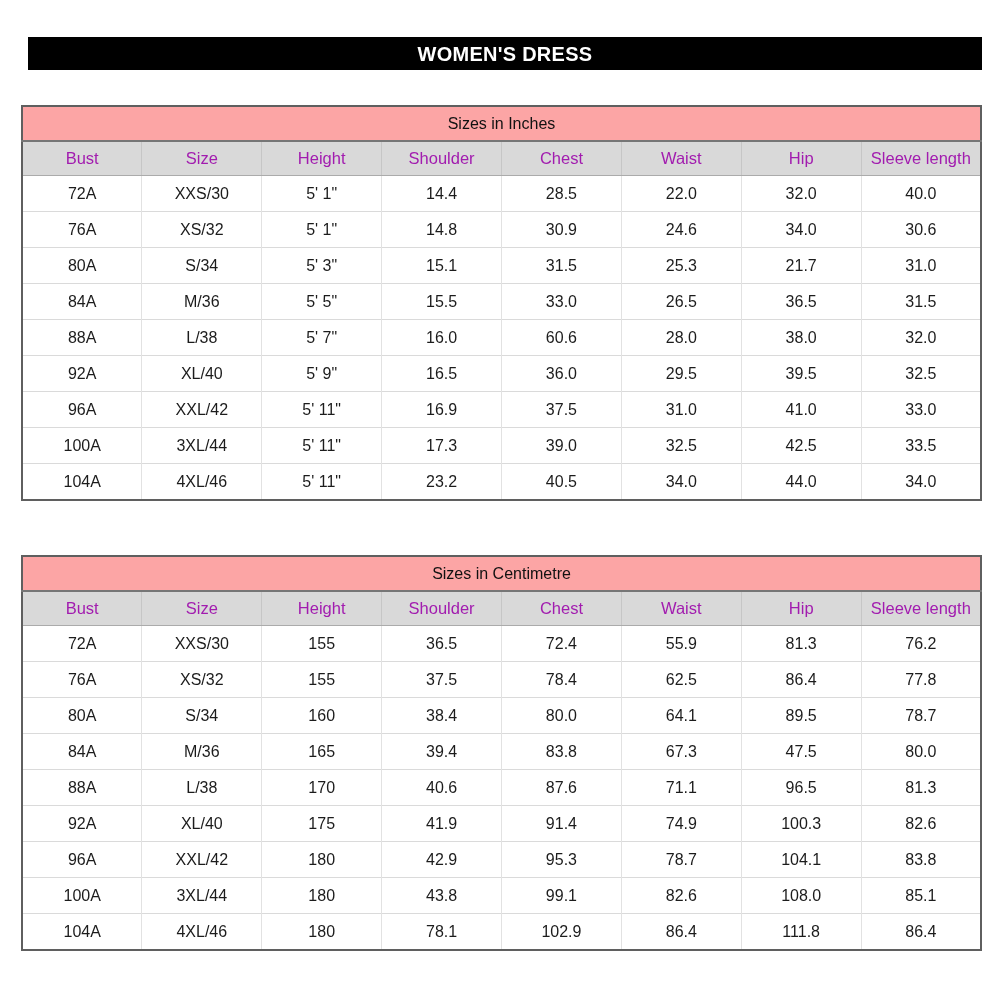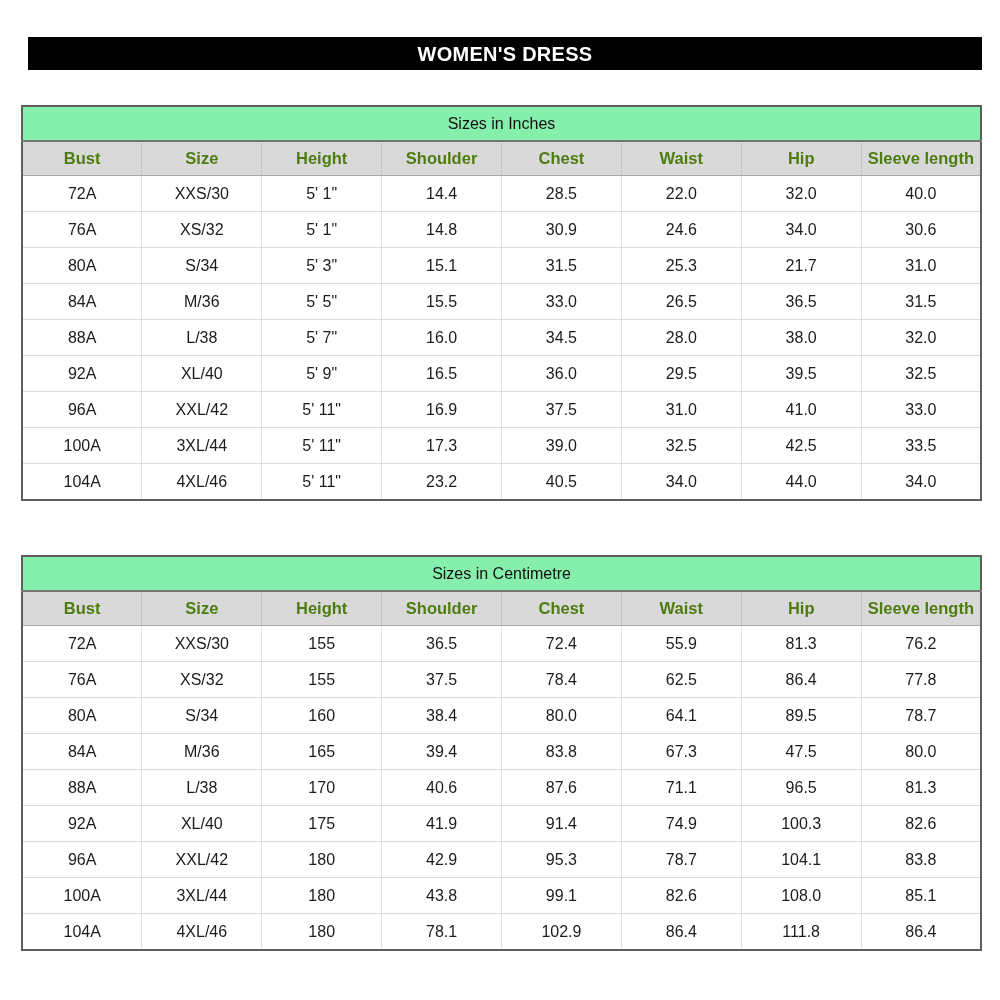--- a/index.html
+++ b/index.html
@@ -37,36 +37,36 @@
   .t-cm     { margin-top: 54px; }
   table {
     width: 100%;
     border-collapse: collapse;
     table-layout: fixed;
     border: 2px solid #5f5f5f;
     font-size: 16px;
   }
   tr.title-row th {
     height: 31px;
-    background: #86efac;
+    background: #fca5a5;
     font-weight: normal;
     font-size: 16px;
     border-bottom: 2px solid #767676;
     color: #111111;
     margin-left: 44px;
   }
   tr.header-row th {
     height: 31px;
     background: #d9d9d9;
-    font-weight: bold;
+    font-weight: normal;
     font-size: 16.5px;
     text-align: center;
     border-left: 1px solid #c6c6c6;
     border-bottom: 1px solid #ababab;
-    color: #4d7c0f;
+    color: #a21caf;
     overflow: hidden;
     white-space: nowrap;
   }
   tr.header-row th:first-child { border-left: none; }
   tbody td {
     height: 33px;
     text-align: center;
     vertical-align: middle;
     border-left: 1px solid #e2e2e2;
     border-top: 1px solid #dadada;
@@ -138,21 +138,21 @@
           <td>33.0</td>
           <td>26.5</td>
           <td>36.5</td>
           <td>31.5</td>
         </tr>
         <tr>
           <td>88A</td>
           <td>L/38</td>
           <td>5' 7"</td>
           <td>16.0</td>
-          <td>34.5</td>
+          <td>60.6</td>
           <td>28.0</td>
           <td>38.0</td>
           <td>32.0</td>
         </tr>
         <tr>
           <td>92A</td>
           <td>XL/40</td>
           <td>5' 9"</td>
           <td>16.5</td>
           <td>36.0</td>

